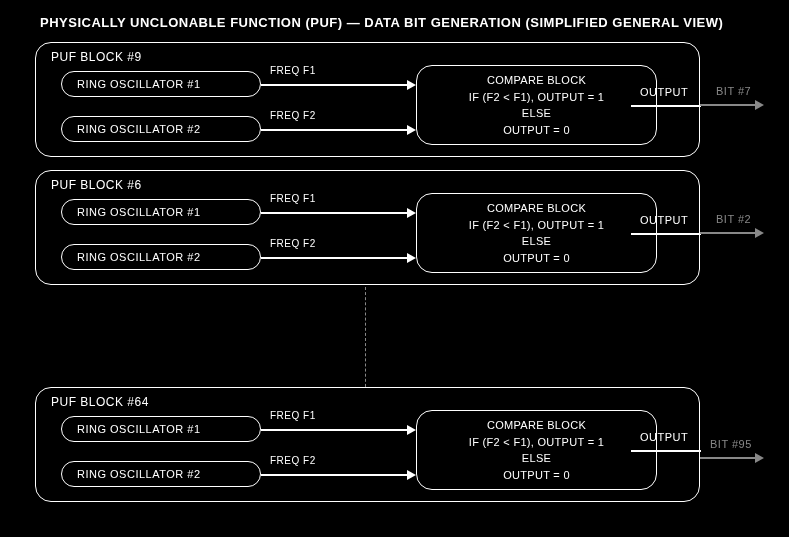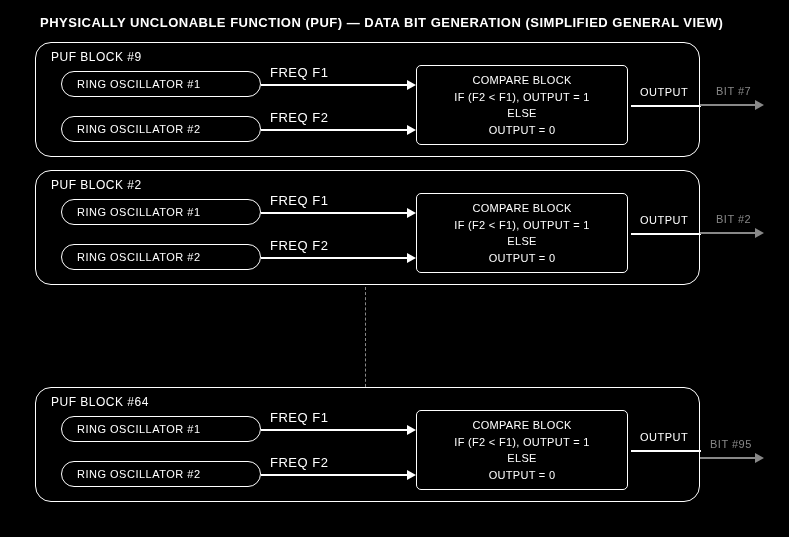--- a/index.html
+++ b/index.html
@@ -47,45 +47,45 @@
     display: flex;
     align-items: center;
     padding-left: 15px;
     font-size: 11px;
     letter-spacing: 0.5px;
   }
   .ring-osc-1 { top: 28px; }
   .ring-osc-2 { top: 73px; }
   .freq-label {
     position: absolute;
-    font-size: 13px;
+    font-size: 10px;
     letter-spacing: 0.5px;
   }
   .freq-1 { left: 234px; top: 22px; }
   .freq-2 { left: 234px; top: 67px; }
   .arrow-line {
     position: absolute;
     height: 1.5px;
     background: #fff;
   }
   .arrow-head {
     position: absolute;
     width: 0; height: 0;
     border-top: 5px solid transparent;
     border-bottom: 5px solid transparent;
     border-left: 9px solid #fff;
   }
   .compare-block {
     position: absolute;
     left: 380px;
     top: 22px;
-    width: 212px;
+    width: 241px;
     height: 80px;
     border: 1.5px solid #fff;
-    border-radius: 5px;
+    border-radius: 16px;
     display: flex;
     flex-direction: column;
     align-items: center;
     justify-content: center;
     font-size: 11px;
     line-height: 1.5;
     text-align: center;
     letter-spacing: 0.3px;
   }
   .output-label {
@@ -142,21 +142,21 @@
     <div>OUTPUT = 0</div>
   </div>
   <div class="output-label">OUTPUT</div>
   <div class="arrow-line" style="left:595px;top:62px;width:70px;"></div>
 </div>
 <div class="grey-arrow-line" style="left:700px;top:104px;width:55px;"></div>
 <div class="grey-arrow-head" style="left:755px;top:100px;"></div>
 <div class="bit-label" style="left:716px;top:85px;">BIT #7</div>
 
 <div class="puf-block" style="top:170px;">
-  <div class="puf-block-label">PUF BLOCK #2</div>
+  <div class="puf-block-label">PUF BLOCK #6</div>
   <div class="ring-osc ring-osc-1">RING OSCILLATOR #1</div>
   <div class="ring-osc ring-osc-2">RING OSCILLATOR #2</div>
   <div class="freq-label freq-1">FREQ F1</div>
   <div class="freq-label freq-2">FREQ F2</div>
   <div class="arrow-line" style="left:225px;top:41px;width:146px;"></div>
   <div class="arrow-head" style="left:371px;top:37px;"></div>
   <div class="arrow-line" style="left:225px;top:86px;width:146px;"></div>
   <div class="arrow-head" style="left:371px;top:82px;"></div>
   <div class="compare-block">
     <div>COMPARE BLOCK</div>

